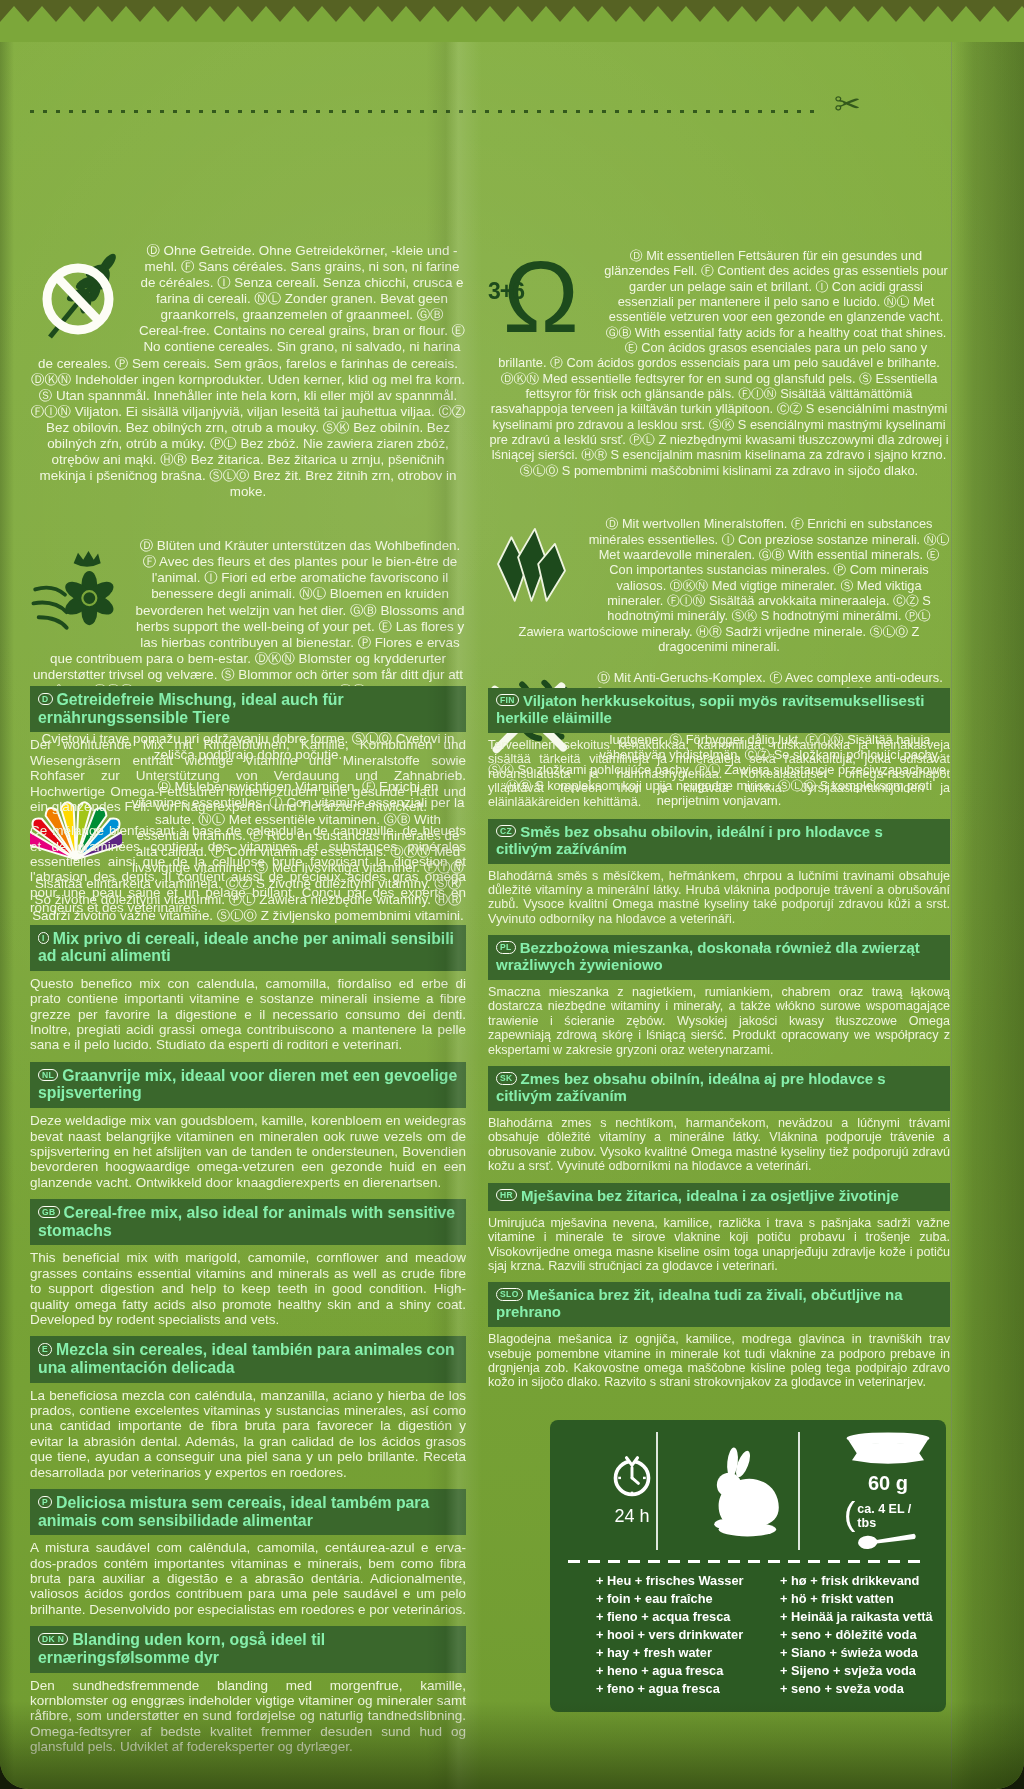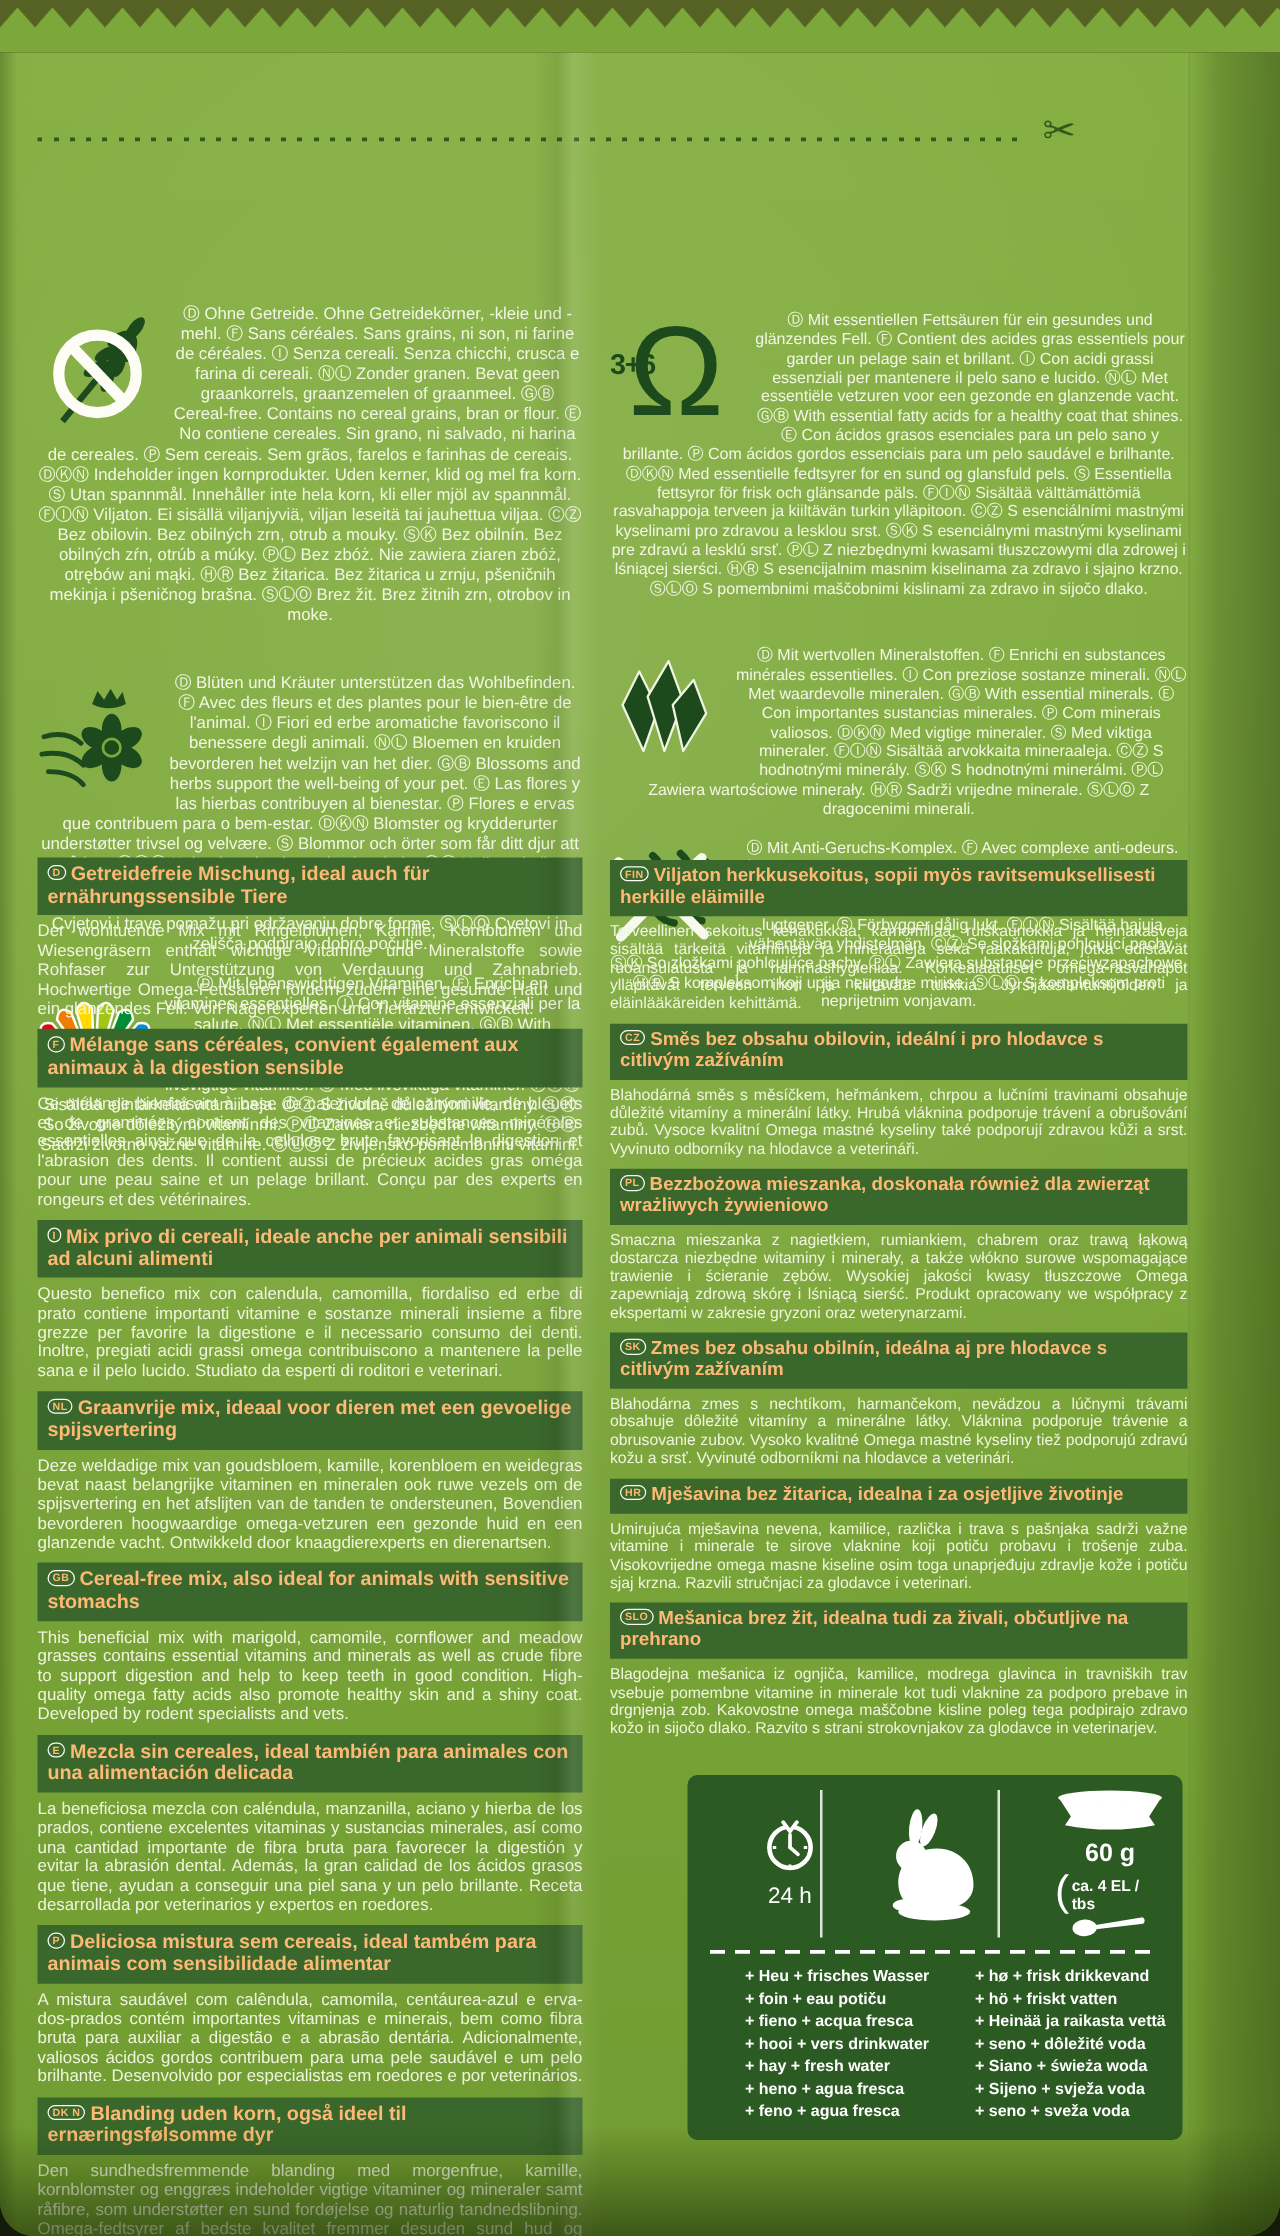--- a/index.html
+++ b/index.html
@@ -26,21 +26,21 @@
   .col-right .benefit .btext{font-size:12.8px;line-height:1.2;}
   .bicon{float:left;margin:4px 8px 2px 0;}
   .benefit.b1{margin-bottom:38px;}
   .benefit.b2{margin-bottom:16px;}
   .omega-wrap{position:relative;width:106px;height:96px;}
   .omega-char{font-size:102px;line-height:90px;color:#1d4a1c;display:block;}
   .omega-badge{position:absolute;top:26px;left:0;right:6px;text-align:left;
     font-size:23px;font-weight:bold;color:#1d4a1c;letter-spacing:-1px;}
   
   .sec{margin-bottom:9px;}
-  .sec-h{background:#3a672c;color:#fdba74;font-weight:bold;font-size:15.8px;line-height:1.12;
+  .sec-h{background:#3a672c;color:#86efac;font-weight:bold;font-size:15.8px;line-height:1.12;
     padding:5px 8px 6px;}
   .sections-right .sec-h{font-size:15px;}
   .code{display:inline-block;border:1.5px solid #fcfdf5;border-radius:10px;
     font-size:8.5px;font-weight:bold;padding:1px 3px 0;vertical-align:3px;margin-right:4px;
     letter-spacing:.4px;line-height:1.1;}
   .sec-b{margin:5px 0 0;color:#eff5dd;text-align:justify;font-size:13.5px;line-height:1.14;}
   .sections-right .sec-b{font-size:12.6px;line-height:1.15;}
   
   .fbox{margin:30px 0 0 62px;width:368px;background:#2c5a23;border-radius:8px;
     padding:12px 14px 14px;color:#fff;}
@@ -212,21 +212,20 @@
       <p class="btext">Ⓓ Mit Anti-Geruchs-Komplex. Ⓕ Avec complexe anti-odeurs. Ⓘ Con uno speciale complesso anti-odore. ⓃⓁ Met anti-geur complex. ⒼⒷ With anti-odour complex. Ⓔ Con complejo antiolor Ⓟ Com complexo antiodores. ⒹⓀⓃ Forebygger lugtgener. Ⓢ Förbygger dålig lukt. ⒻⒾⓃ Sisältää hajuja vähentävän yhdistelmän. ⒸⓏ Se složkami pohlcující pachy. ⓈⓀ So zložkami pohlcujúce pachy. ⓅⓁ Zawiera substancje przeciwzapachowe. ⒽⓇ S kompleksom koji upija neugodne mirise. ⓈⓁⓄ S kompleksom proti neprijetnim vonjavam.</p>
     </div>
   </div>
 
   <div class="sections-left">
     <section class="sec">
       <div class="sec-h"><span class="code">D</span><span>Getreidefreie Mischung, ideal auch für ernährungssensible Tiere</span></div>
       <p class="sec-b">Der wohltuende Mix mit Ringelblumen, Kamille, Kornblumen und Wiesengräsern enthält wichtige Vitamine und Mineralstoffe sowie Rohfaser zur Unterstützung von Verdauung und Zahnabrieb. Hochwertige Omega-Fettsäuren fördern zudem eine gesunde Haut und ein glänzendes Fell. Von Nagerexperten und Tierärzten entwickelt.</p>
     </section>
     <section class="sec">
-      <div class="sec-h"><span class="code">F</span><span>Mélange sans céréales, convient également aux animaux à la digestion sensible</span></div>
       <p class="sec-b">Ce mélange bienfaisant à base de calendula, de camomille, de bleuets et de graminées contient des vitamines et substances minérales essentielles ainsi que de la cellulose brute favorisant la digestion et l'abrasion des dents. Il contient aussi de précieux acides gras oméga pour une peau saine et un pelage brillant. Conçu par des experts en rongeurs et des vétérinaires.</p>
     </section>
     <section class="sec">
       <div class="sec-h"><span class="code">I</span><span>Mix privo di cereali, ideale anche per animali sensibili ad alcuni alimenti</span></div>
       <p class="sec-b">Questo benefico mix con calendula, camomilla, fiordaliso ed erbe di prato contiene importanti vitamine e sostanze minerali insieme a fibre grezze per favorire la digestione e il necessario consumo dei denti. Inoltre, pregiati acidi grassi omega contribuiscono a mantenere la pelle sana e il pelo lucido. Studiato da esperti di roditori e veterinari.</p>
     </section>
     <section class="sec">
       <div class="sec-h"><span class="code">NL</span><span>Graanvrije mix, ideaal voor dieren met een gevoelige spijsvertering</span></div>
       <p class="sec-b">Deze weldadige mix van goudsbloem, kamille, korenbloem en weidegras bevat naast belangrijke vitaminen en mineralen ook ruwe vezels om de spijsvertering en het afslijten van de tanden te ondersteunen, Bovendien bevorderen hoogwaardige omega-vetzuren een gezonde huid en een glanzende vacht. Ontwikkeld door knaagdierexperts en dierenartsen.</p>
     </section>
@@ -321,21 +320,21 @@
                 </g>
               </svg>
             </div>
           </div>
         </div>
       </div>
       <div class="fdash"></div>
       <div class="flists">
         <div class="flist">
           <span>+ Heu + frisches Wasser</span>
-          <span>+ foin + eau potiču</span>
+          <span>+ foin + eau fraîche</span>
           <span>+ fieno + acqua fresca</span>
           <span>+ hooi + vers drinkwater</span>
           <span>+ hay + fresh water</span>
           <span>+ heno + agua fresca</span>
           <span>+ feno + agua fresca</span>
         </div>
         <div class="flist">
           <span>+ hø + frisk drikkevand</span>
           <span>+ hö + friskt vatten</span>
           <span>+ Heinää ja raikasta vettä</span>

